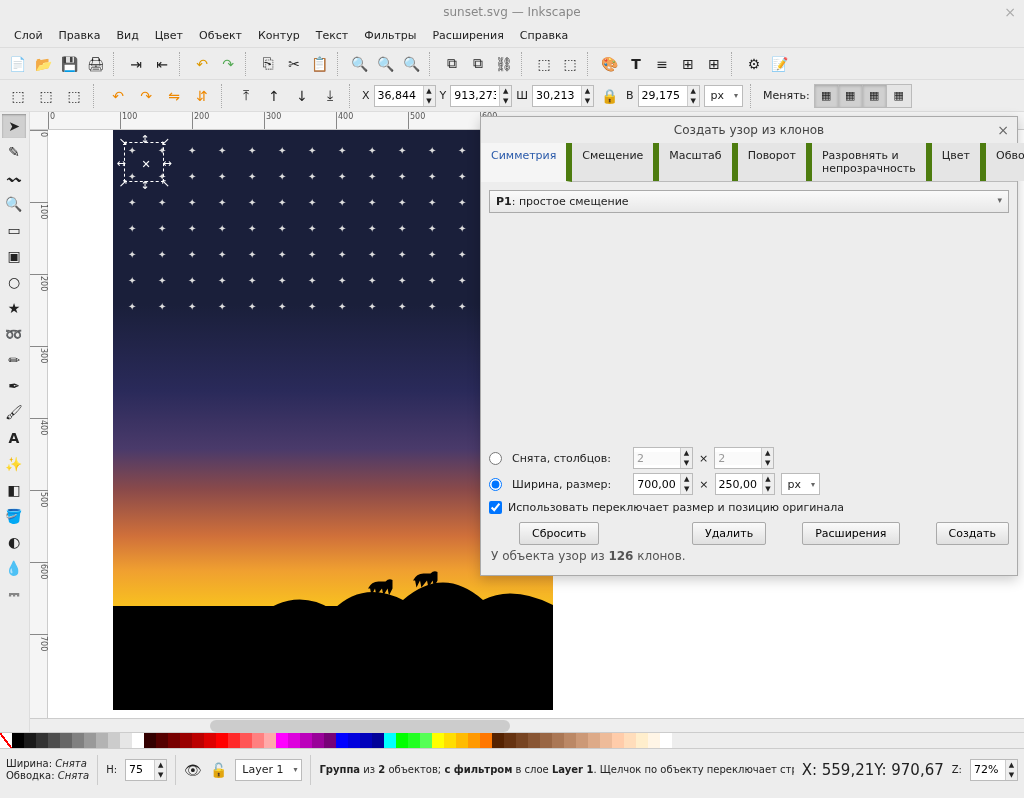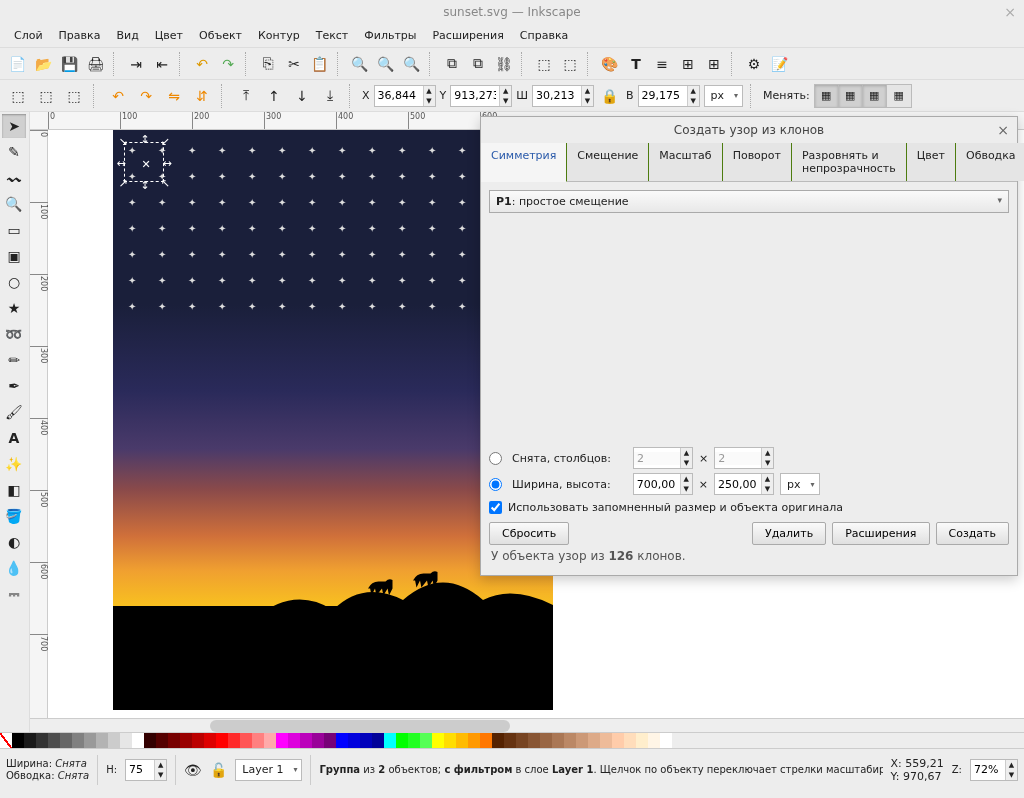--- a/index.html
+++ b/index.html
@@ -39,42 +39,42 @@
 .star { position: absolute; color: #ddd; font-size: 10px; }
 .selected-box { position: absolute; left: 11px; top: 12px; width: 40px; height: 40px; border: 1px dashed #fff; }
 .sel-handle { position: absolute; width: 12px; height: 12px; color: #fff; font-size: 11px; display:flex; align-items:center; justify-content:center; }
 .mountain { position: absolute; bottom: 0; left: 0; width: 100%; height: 220px; }
 .scrollbar-h { height: 14px; background: #eee; border-top: 1px solid #ccc; }
 .scrollbar-h .thumb { height: 12px; width: 300px; background: #ccc; border-radius: 6px; margin-left: 180px; margin-top: 1px; }
 .dialog { position: absolute; left: 480px; top: 116px; width: 538px; background: #ededed; border: 1px solid #aaa; box-shadow: 0 4px 12px rgba(0,0,0,0.2); z-index: 10; }
 .dlg-title { height: 26px; display: flex; align-items: center; justify-content: center; font-size: 12px; color: #444; position: relative; background: #ededed; }
 .dlg-title .x { position: absolute; right: 8px; font-size: 14px; color: #666; cursor: pointer; }
 .dlg-tabs { display: flex; border-bottom: 1px solid #bbb; background: #e5e5e5; }
-.dlg-tab { padding: 6px 10px; font-size: 11px; border-right: 1px solid #4d7c0f; background: #e5e5e5; cursor: default; }
+.dlg-tab { padding: 6px 10px; font-size: 11px; border-right: 6px solid #4d7c0f; background: #e5e5e5; cursor: default; }
 .dlg-tab.active { background: #f5f5f5; border-bottom: 1px solid #f5f5f5; margin-bottom: -1px; color: #2a5aaa; }
 .dlg-body { padding: 8px; background: #ededed; }
 .dlg-combo { width: 100%; background: linear-gradient(#fafafa,#e8e8e8); border: 1px solid #aaa; padding: 4px 6px; font-size: 11px; position: relative; }
 .dlg-combo::after { content: "▾"; position: absolute; right: 6px; color: #666; font-size: 9px; }
 .dlg-spacer { height: 230px; }
 .dlg-row { display: flex; align-items: center; gap: 6px; margin: 4px 0; font-size: 11px; }
 .dlg-row input[type=radio] { margin-right: 4px; }
 .dlg-row .spin input { width: 46px; }
 .dlg-check { display: flex; align-items: center; gap: 6px; margin: 6px 0; }
 .dlg-buttons { display: flex; gap: 6px; margin-top: 8px; }
-.btn { background: linear-gradient(#fafafa,#e0e0e0); border: 1px solid #aaa; padding: 4px 12px; font-size: 11px; border-radius: 2px; cursor: pointer; }
+.btn { background: linear-gradient(#fafafa,#e0e0e0); border: 1px solid #aaa; padding: 4px 12px; font-size: 11px; border-radius: 2px; cursor: pointer; margin-left: 30px; }
 .dlg-status { font-size: 12px; color: #555; padding: 4px 2px; }
 .palette { height: 16px; display: flex; overflow: hidden; border-top: 1px solid #ccc; }
 .swatch { width: 12px; height: 16px; flex-shrink: 0; }
 .swatch.none { background: #fff; position: relative; }
 .swatch.none::after { content:""; position:absolute; left:0; top:0; width:100%; height:100%; background: linear-gradient(to top right, transparent 45%, red 45%, red 55%, transparent 55%); }
 .statusbar { height: 42px; display: flex; align-items: center; padding: 2px 6px; gap: 8px; border-top: 1px solid #ccc; font-size: 10px; }
 .statusbar .fill-stroke { display: flex; flex-direction: column; gap: 1px; }
 .statusbar .sb-sep { height: 30px; border-left: 1px solid #ccc; }
 .statusbar .hint { flex: 1; overflow: hidden; white-space: nowrap; }
-.statusbar .coords { display: flex; flex-direction: column; font-size: 11px; }
+.statusbar .coords { display: flex; flex-direction: row; font-size: 15px; }
 .ico { font-size: 14px; }
 </style>
 </head>
 <body>
 
 <div class="titlebar">
   <span class="title">sunset.svg — Inkscape</span>
   <span class="close">×</span>
 </div>
 
@@ -388,42 +388,42 @@
       <span class="spin">
           <input disabled="" style="color: rgb(153, 153, 153);" value="2">
           <span class="arrows">
             <span>▲</span>
             <span>▼</span>
           </span>
         </span>
     </div>
     <div class="dlg-row">
       <input type="radio" name="m" checked="" style="">
-      <span>Ширина, высота:</span>
+      <span>Ширина, размер:</span>
       <span style="flex:0 0 10px"></span>
       <span class="spin">
           <input value="700,00" style="">
           <span class="arrows">
             <span>▲</span>
             <span>▼</span>
           </span>
         </span>
       <span>×</span>
       <span class="spin">
           <input value="250,00" style="">
           <span class="arrows">
             <span>▲</span>
             <span>▼</span>
           </span>
         </span>
       <span class="sel">px</span>
     </div>
     <div class="dlg-check">
       <input type="checkbox" checked="" style="">
-      <span>Использовать запомненный размер и объекта оригинала</span>
+      <span>Использовать переключает размер и позицию оригинала</span>
     </div>
     <div class="dlg-buttons">
       <button class="btn">Сбросить</button>
       <span style="flex:1"></span>
       <button class="btn">Удалить</button>
       <button class="btn">Расширения</button>
       <button class="btn">Создать</button>
     </div>
     <div class="dlg-status">
       <span>У объекта узор из </span><b>126</b><span> клонов.</span>

